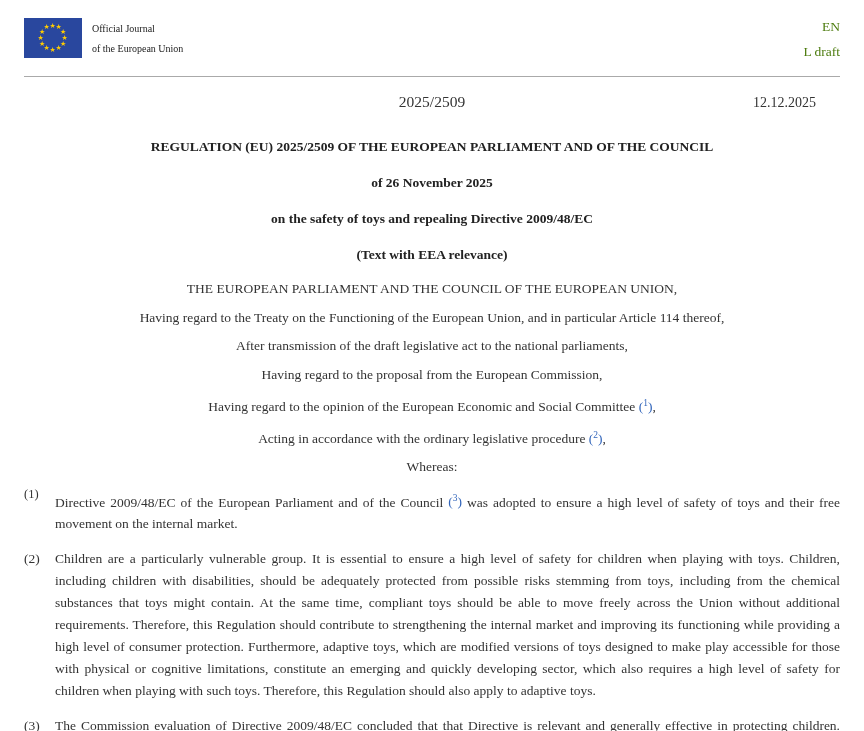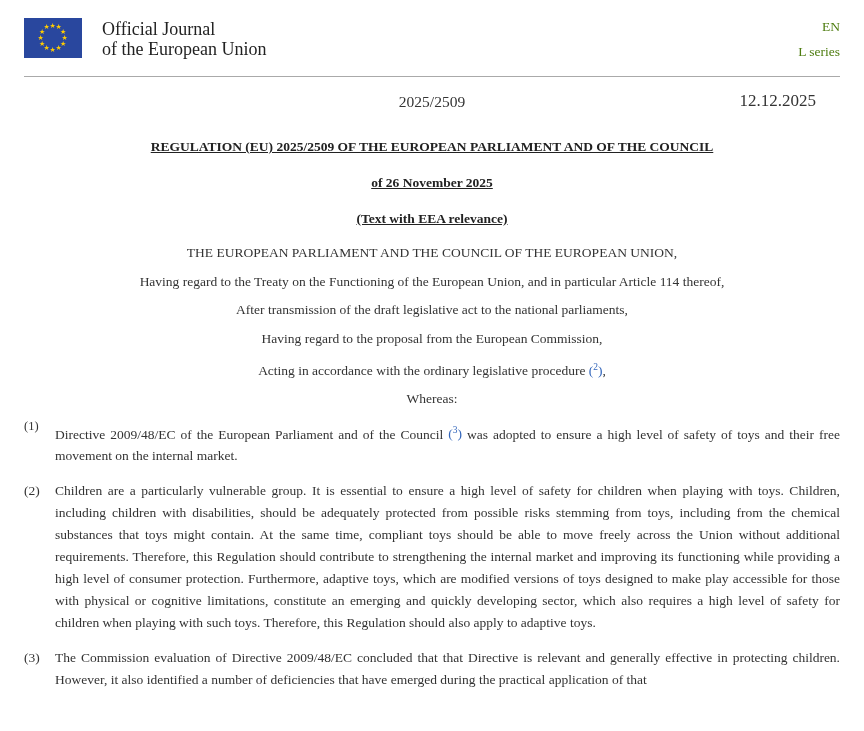--- a/index.html
+++ b/index.html
@@ -9,32 +9,32 @@
     background:#fff; font-family:"Liberation Serif", serif;
     color:var(--text, #333);
   }
   .inner { padding:0 24px; }
 
   
   .header-row { display:flex; justify-content:space-between; align-items:flex-start; padding:18px 24px 0 24px; }
   .header-left { display:flex; align-items:flex-start; }
   .eu-flag { position:relative; width:58px; height:40px; background:var(--flag_blue,#29479e); flex:none; }
   .eu-flag .star { position:absolute; font-size:7px; line-height:7px; color:var(--star_yellow,#ffcc00); }
-  .logo-text { margin-left:20px; font-size:18px; line-height:20px; color:#222; padding-top:1px; }
+  .logo-text { margin-left:10px; font-size:10px; line-height:20px; color:#222; padding-top:1px; }
   .header-right { text-align:right; font-size:13.5px; color:#4d7c0f; padding-top:1px; }
   .header-right .series { margin-top:9px; }
   .header-divider { border:none; border-top:1px solid #aaa; margin:16px 24px 0 24px; }
 
   
   .doc-meta { position:relative; margin-top:16px; text-align:center; }
   .doc-number { font-size:15.5px; color:#333; display:inline-block; }
-  .doc-date { position:absolute; right:24px; bottom:0; font-size:17px; color:#333; }
+  .doc-date { position:absolute; right:24px; bottom:0; font-size:14px; color:#333; }
 
   
-  .title-block { text-align:center; color:#222;text-decoration:underline; }
+  .title-block { text-align:center; color:#222; }
   .title-line { font-weight:bold; font-size:13.5px; line-height:17px; }
   .t1 { margin-top:27px; }
   .t2, .t3, .t4 { margin-top:19px; }
 
   
   .preamble { margin-top:17px; font-size:13.5px; line-height:17px;text-align:center; }
   .preamble p { margin-bottom:11.5px; }
   .fnref { color:var(--accent_blue,#3366bb); text-decoration:none; cursor:pointer; }
   .fnref sup { font-size:9.5px; }
 
@@ -66,44 +66,46 @@
           <span class="star" style="left: 15.1077px; top: 10.5px;">★</span>
           <span class="star" style="left: 19.5px; top: 6.1077px;">★</span>
         </div>
       <div class="logo-text">
         <div>Official Journal</div>
         <div>of the European Union</div>
       </div>
     </div>
     <div class="header-right">
       <div class="lang">EN</div>
-      <div class="series">L series</div>
+      <div class="series">L draft</div>
     </div>
   </div>
 
   <hr class="header-divider">
 
   <div class="inner">
 
     <div class="doc-meta">
       <span class="doc-number">2025/2509</span>
       <span class="doc-date">12.12.2025</span>
     </div>
 
     <div class="title-block">
       <div class="title-line t1">REGULATION (EU) 2025/2509 OF THE EUROPEAN PARLIAMENT AND OF THE COUNCIL</div>
       <div class="title-line t2">of 26 November 2025</div>
+      <div class="title-line t3">on the safety of toys and repealing Directive 2009/48/EC</div>
       <div class="title-line t4">(Text with EEA relevance)</div>
     </div>
 
     <div class="preamble">
       <p>THE EUROPEAN PARLIAMENT AND THE COUNCIL OF THE EUROPEAN UNION,</p>
       <p>Having regard to the Treaty on the Functioning of the European Union, and in particular Article 114 thereof,</p>
       <p>After transmission of the draft legislative act to the national parliaments,</p>
       <p>Having regard to the proposal from the European Commission,</p>
+      <p><span>Having regard to the opinion of the European Economic and Social Committee </span><a class="fnref"><span>(</span><sup>1</sup><span>)</span></a><span>,</span></p>
       <p><span>Acting in accordance with the ordinary legislative procedure </span><a class="fnref"><span>(</span><sup>2</sup><span>)</span></a><span>,</span></p>
       <p>Whereas:</p>
     </div>
 
     <div class="recitals">
 
       <div class="recital">
         <div class="recital-num raised">(1)</div>
         <div class="recital-body"><span>Directive 2009/48/EC of the European Parliament and of the Council </span><a class="fnref"><span>(</span><sup>3</sup><span>)</span></a><span> was adopted to ensure a high level of safety of toys and their free movement on the internal market.</span></div>
       </div>

